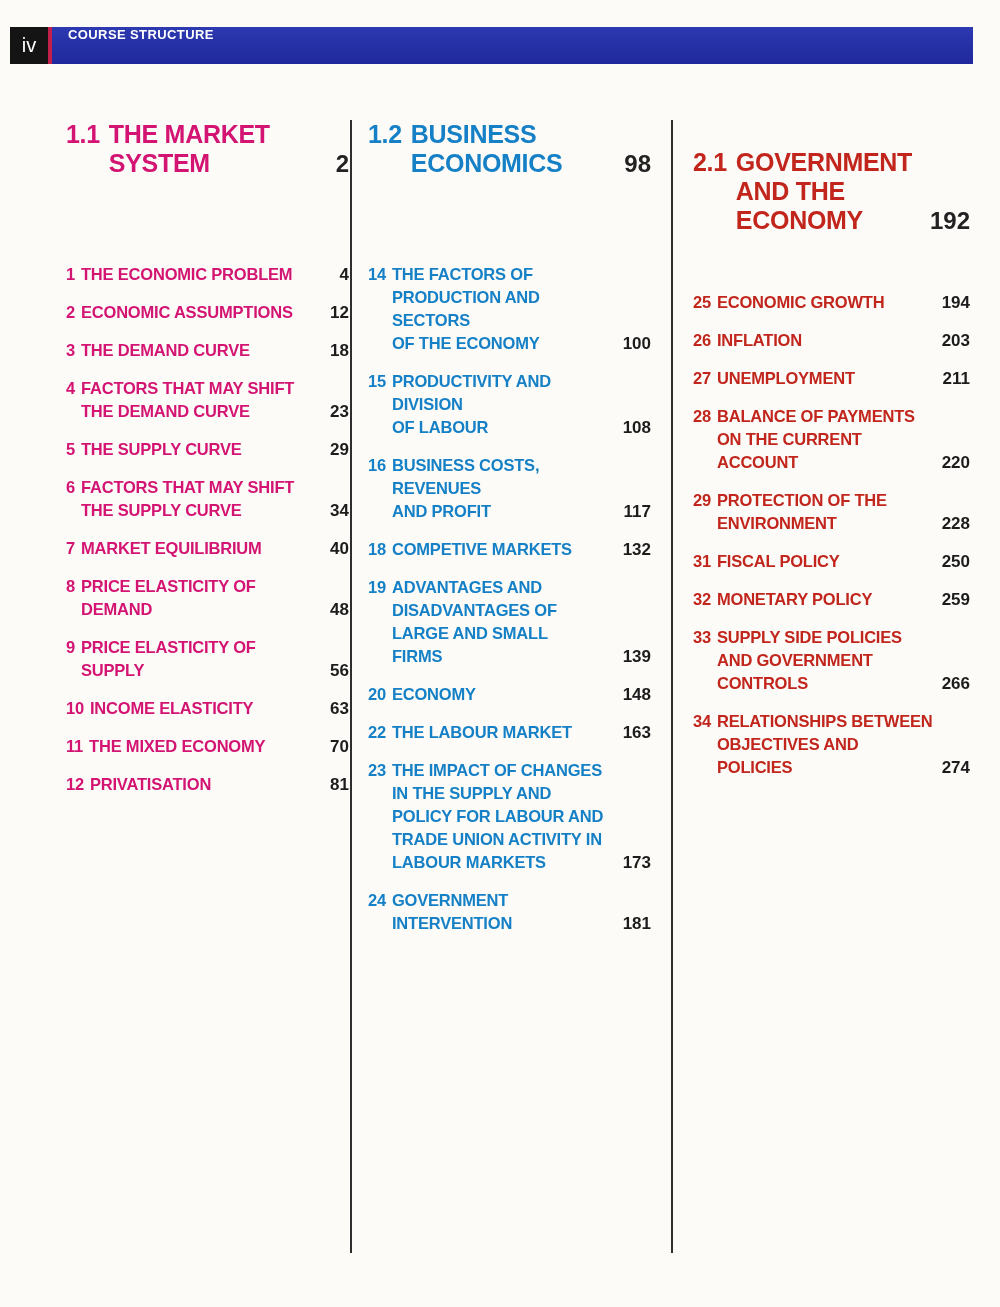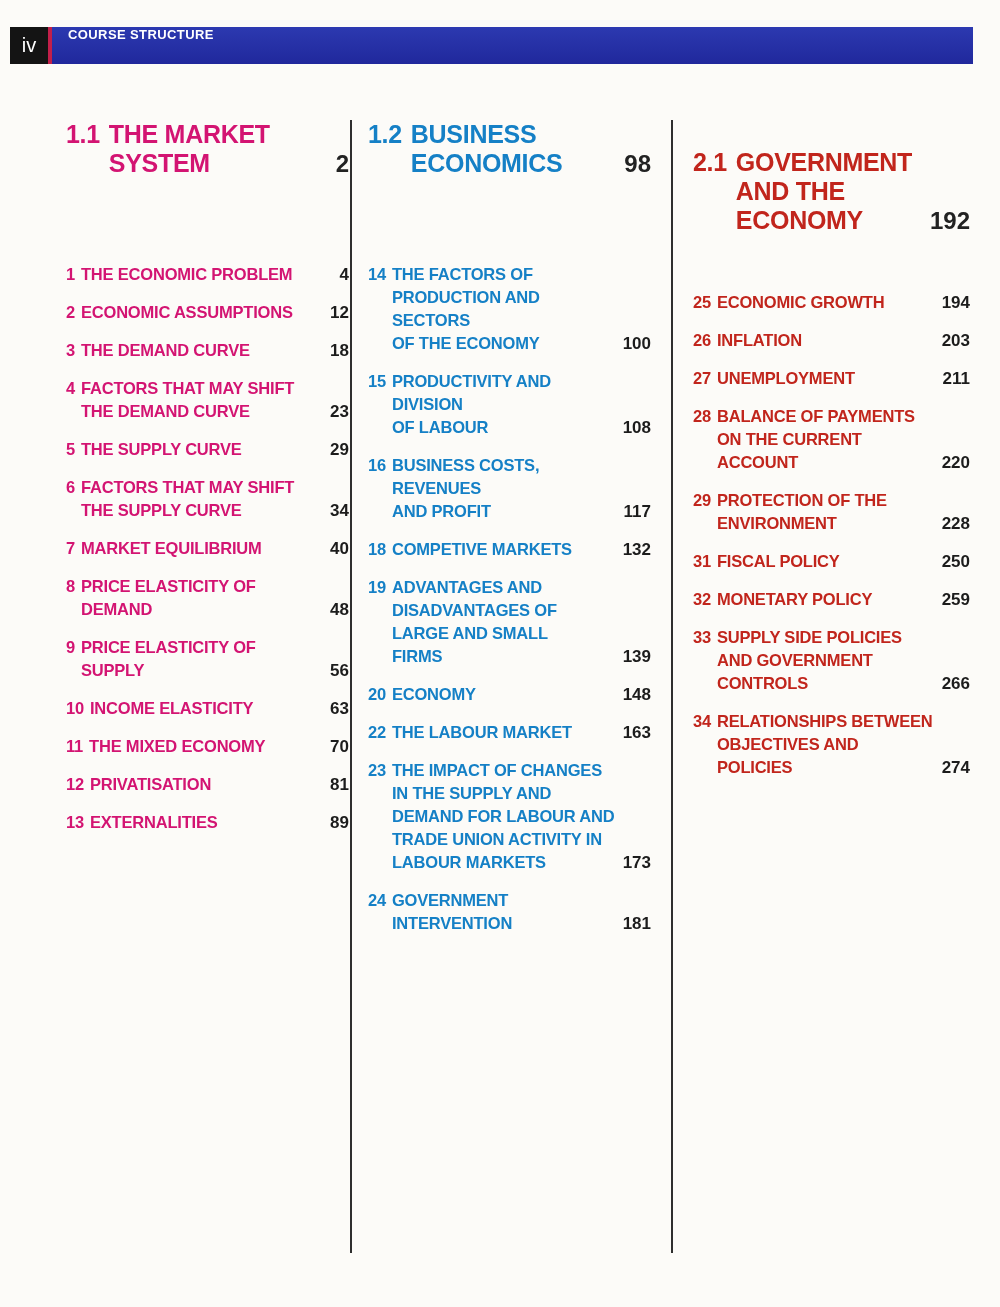--- a/index.html
+++ b/index.html
@@ -157,27 +157,20 @@
           </div>
           <span class="page">70</span>
         </div>
         <div class="entry">
           <div class="entry-text">
             <span class="num">12</span>
             <span class="title">PRIVATISATION</span>
           </div>
           <span class="page">81</span>
         </div>
-        <div class="entry">
-          <div class="entry-text">
-            <span class="num">13</span>
-            <span class="title">EXTERNALITIES</span>
-          </div>
-          <span class="page">89</span>
-        </div>
       </div>
   </section>
 
   <section class="col" id="col1" style="--accent: #1580c6;">
     <div class="col-head-wrap">
       <div class="col-header">
         <div class="head-text">
           <span class="num">1.2</span>
           <span class="title">BUSINESS
 ECONOMICS</span>
@@ -240,21 +233,21 @@
             <span class="num">22</span>
             <span class="title">THE LABOUR MARKET</span>
           </div>
           <span class="page">163</span>
         </div>
         <div class="entry">
           <div class="entry-text">
             <span class="num">23</span>
             <span class="title">THE IMPACT OF CHANGES
 IN THE SUPPLY AND
-DEMAND FOR LABOUR AND
+POLICY FOR LABOUR AND
 TRADE UNION ACTIVITY IN
 LABOUR MARKETS</span>
           </div>
           <span class="page">173</span>
         </div>
         <div class="entry">
           <div class="entry-text">
             <span class="num">24</span>
             <span class="title">GOVERNMENT
 INTERVENTION</span>

